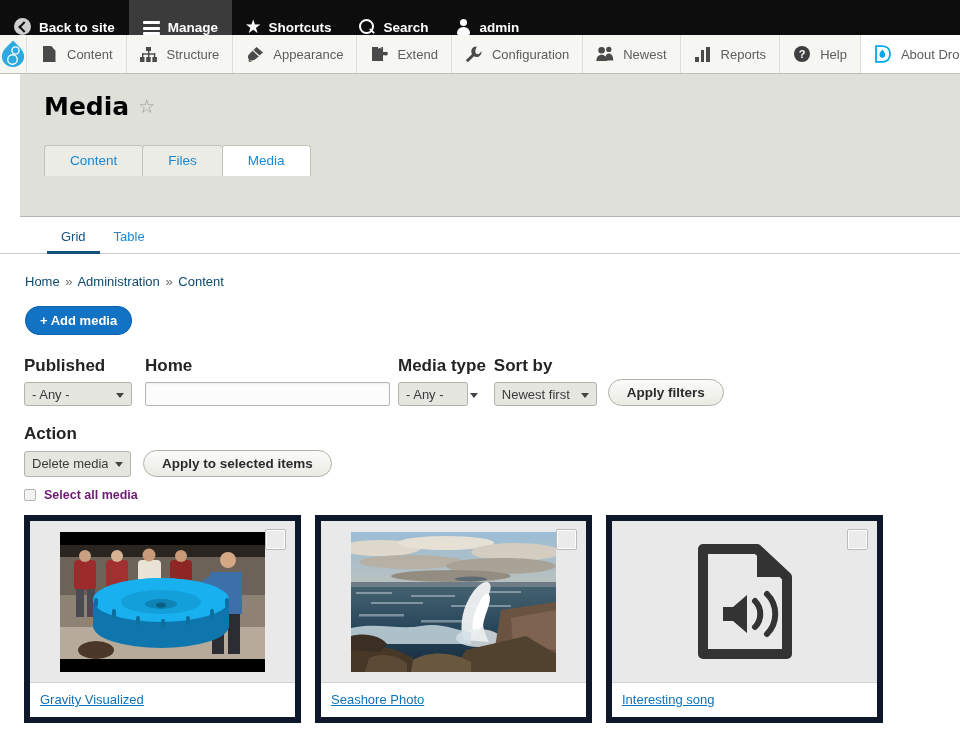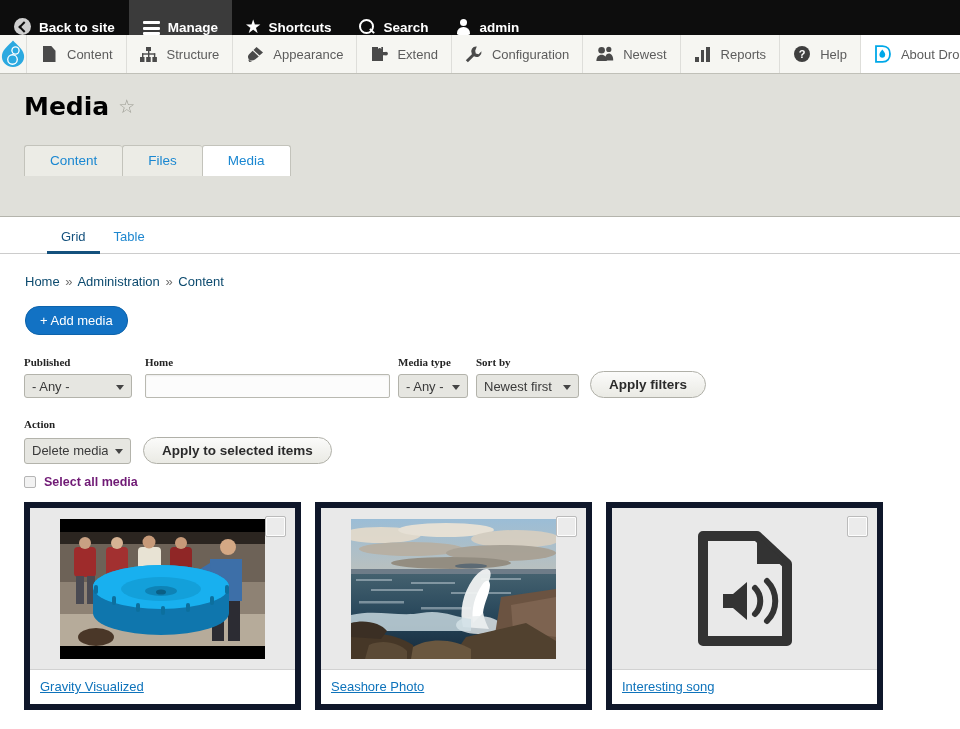--- a/index.html
+++ b/index.html
@@ -114,20 +114,21 @@
     color: #fff; font-size: 11px; font-weight: bold; line-height: 16px; text-align: center; }
   
   .ic-droopler { width: 17px; height: 18px; }
 
   
   .page-head {
     background: #e0e0da;
     border-bottom: 1px solid #b4b4ac;
     padding: 18px 0 8px 24px;
     height: 143px;
+    margin-left: 20px;
   }
   .page-title {
     font-size: 25px; font-weight: bold; color: #000;
     display: flex; align-items: center; gap: 9px; margin-bottom: 23px;
     font-family: "DejaVu Sans", sans-serif;
   }
   .star-fav { color: #9a9a92; font-size: 19px; line-height: 1; cursor: pointer; }
 
   .primary-tabs { display: flex; align-items: flex-end; gap: 0; height: 32px; }
   .p-tab {
@@ -164,32 +165,32 @@
   .breadcrumb { padding: 20px 0 0 1px; font-size: 13px; color: #4a4a4a; }
   .breadcrumb a { color: #0c4a6e; text-decoration: none; cursor: pointer; }
   .breadcrumb span.sep { color: #6f6f6f; padding: 0 2px; }
 
   .add-media-btn {
     display: inline-block;
     margin: 17px 0 0 1px;
     background: #1272c4;
     border: 1px solid #0d63ab;
     color: #fff;
-    font-weight: normal; font-size: 13px;
+    font-weight: bold; font-size: 13px;
     padding: 6px 14px;
     border-radius: 14px;
     cursor: pointer;
   }
 
   
   .filters {
     display: flex; align-items: flex-end; gap: 0; margin-top: 21px;
   }
   .f-group { display: flex; flex-direction: column; }
-  .f-label { font-size: 11px; font-weight: bold; color: #242424; margin-bottom: 6px; font-family: Liberation Serif, serif; }
+  .f-label { font-size: 17px; font-weight: bold; color: #242424; margin-bottom: 6px; }
 
   select.ctl {
     -webkit-appearance: none; appearance: none;
     background: #e6e6e1;
     border: 1px solid #b3b3ab;
     border-radius: 3px;
     height: 24px;
     font-size: 13px;
     color: #3a3a3a;
     padding: 0 22px 0 7px;

